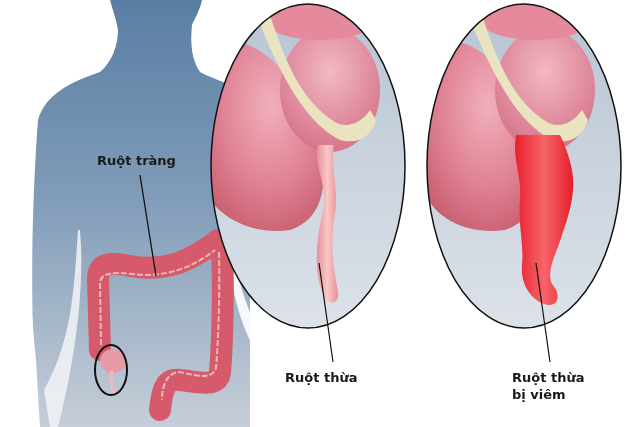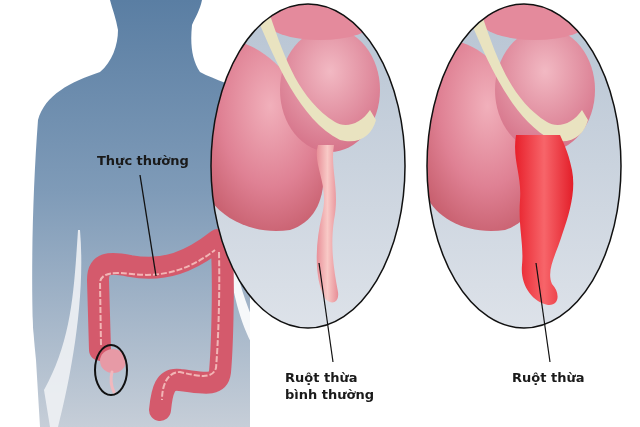--- a/index.html
+++ b/index.html
@@ -90,23 +90,23 @@
         <path d="M470 20 C487 60 512 120 552 140 C572 145 584 135 588 120 L582 110 C572 125 557 128 547 122 C512 100 497 60 482 15 Z" fill="#e9e3c0"></path>
         <path d="M516 135 C512 160 522 175 520 200 C518 225 524 245 522 265 C520 285 532 302 548 305 C560 306 560 292 552 284 C546 270 556 255 562 235 C570 212 576 190 572 170 C568 150 562 140 560 135 Z" fill="url(#inflApp)"></path>
       </g>
       <ellipse cx="524" cy="166" rx="97" ry="162" fill="none" stroke="#111" stroke-width="1.5"></ellipse>
     </g>
 
     <line x1="319" y1="263" x2="333" y2="362" stroke="#111" stroke-width="1.2"></line>
     <line x1="536" y1="263" x2="550" y2="362" stroke="#111" stroke-width="1.2"></line>
   </svg>
 
-  <div id="lbl-colon" class="label">Thực thường</div>
+  <div id="lbl-colon" class="label">Ruột tràng</div>
 
   <div id="lbl-normal" class="label">
     <div>Ruột thừa</div>
-    <div>bình thường</div>
   </div>
 
   <div id="lbl-inflamed" class="label">
     <div>Ruột thừa</div>
+    <div>bị viêm</div>
   </div>
 </div>
 
 </body></html>

